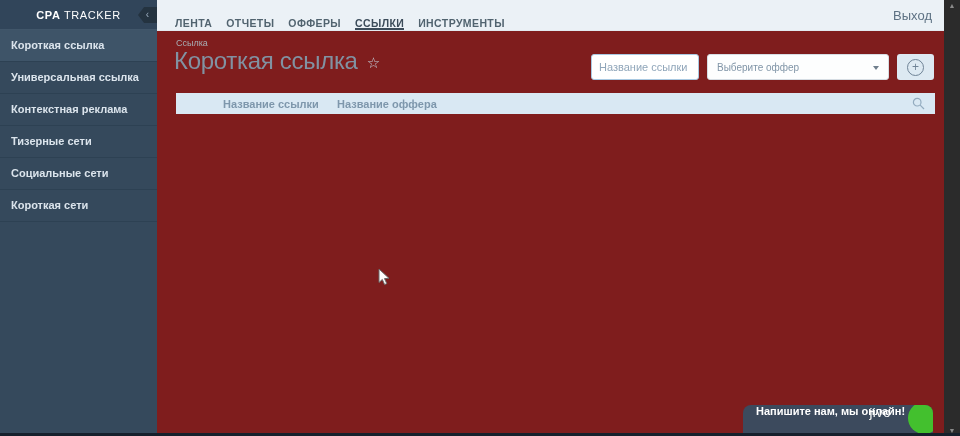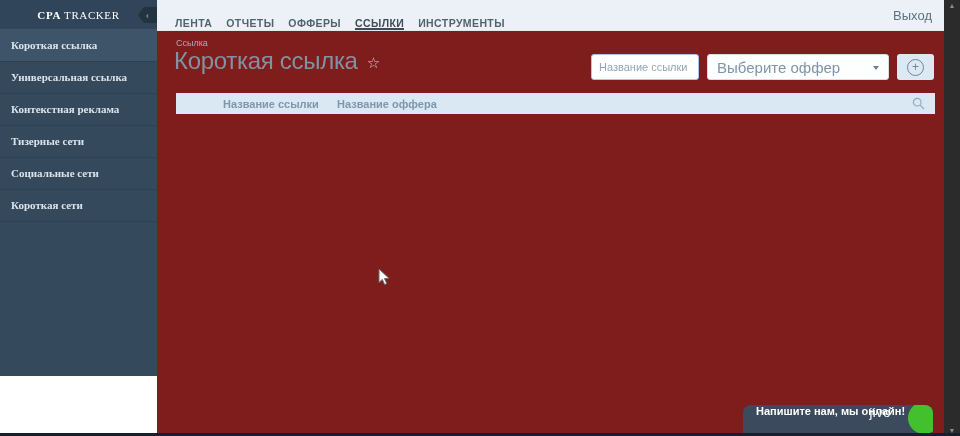--- a/index.html
+++ b/index.html
@@ -5,23 +5,22 @@
   * { margin:0; padding:0; box-sizing:border-box; }
   html,body { width:960px; height:436px; overflow:hidden; }
   body {
     position:relative;
     font-family:"Liberation Sans", sans-serif;
     background:#ffffff;
   }
 
   
   .sidebar {
-    position:absolute; left:0; top:0; width:157px; height:376px;
+    position:absolute; left:0; top:0; width:157px; height:433px;
     background:#35495c;
-    font-family:Liberation Serif, serif;
   }
   .sidebar-header {
     height:30px; background:#31455a; position:relative;
     display:flex; align-items:center; justify-content:center;
     border-bottom:1px solid #41566a;
   }
   .brand { color:#ffffff; font-size:11px; letter-spacing:.6px; white-space:pre; }
   .brand .bold { font-weight:bold; }
   .collapse-btn {
     position:absolute; right:0; top:7px; width:19px; height:16px;
@@ -62,21 +61,21 @@
 
   .controls { position:absolute; top:23px; right:10px; display:flex; gap:8px; height:26px; }
   .name-input {
     width:108px; height:26px; border:1px solid #a9c9e2; border-radius:3px;
     padding:0 7px; font-size:11px; color:#4a5a68; outline:none;
     font-family:"Liberation Sans", sans-serif;
   }
   .name-input::placeholder { color:#90a6ba; opacity:1; }
   .offer-select {
     width:182px; height:26px; border:1px solid #d6dde3; border-radius:3px;
-    background:#fdfefe; color:#8095a7; font-size:15px;
+    background:#fdfefe; color:#8095a7; font-size:10px;
     display:flex; align-items:center; padding:0 24px 0 9px;
     position:relative; cursor:pointer;
   }
   .caret-down-icon {
     position:absolute; right:9px; top:11px; width:0; height:0;
     border-left:3.5px solid transparent; border-right:3.5px solid transparent;
     border-top:4.5px solid #6f7e8c;
   }
   .add-btn {
     width:37px; height:26px; background:#dde9f2; border:none; border-radius:3px;

